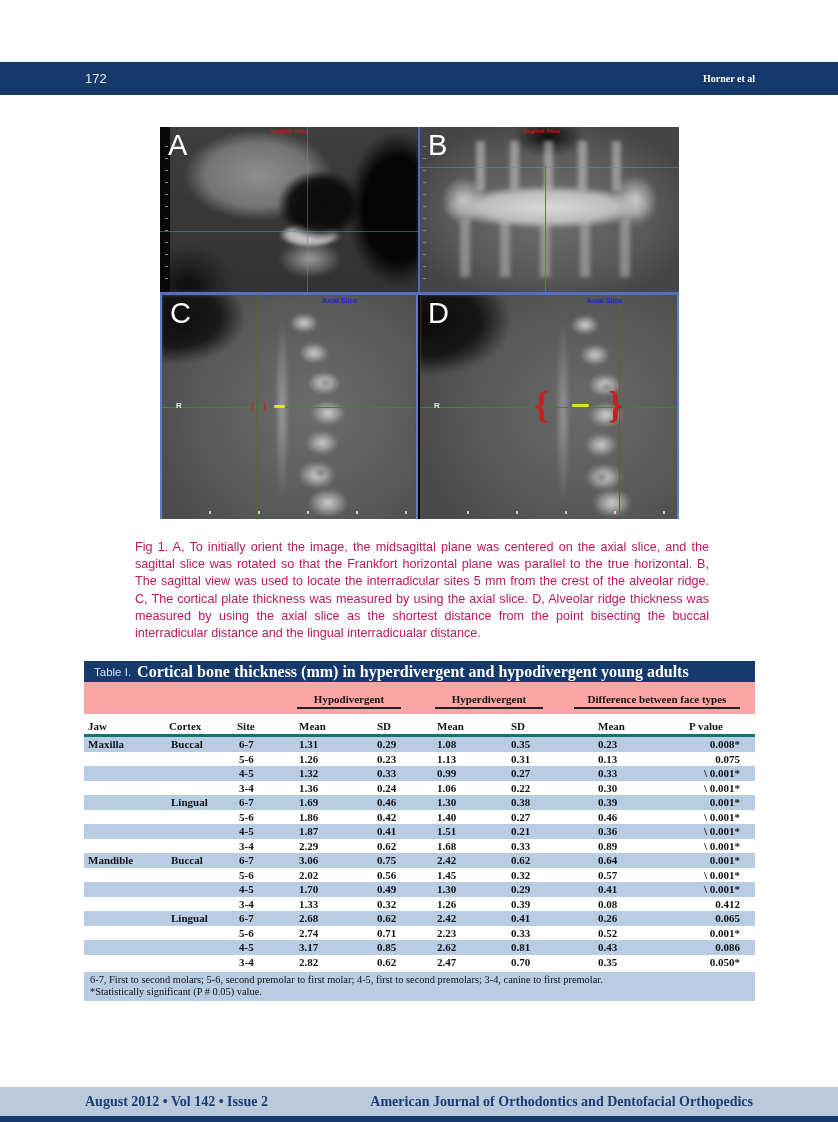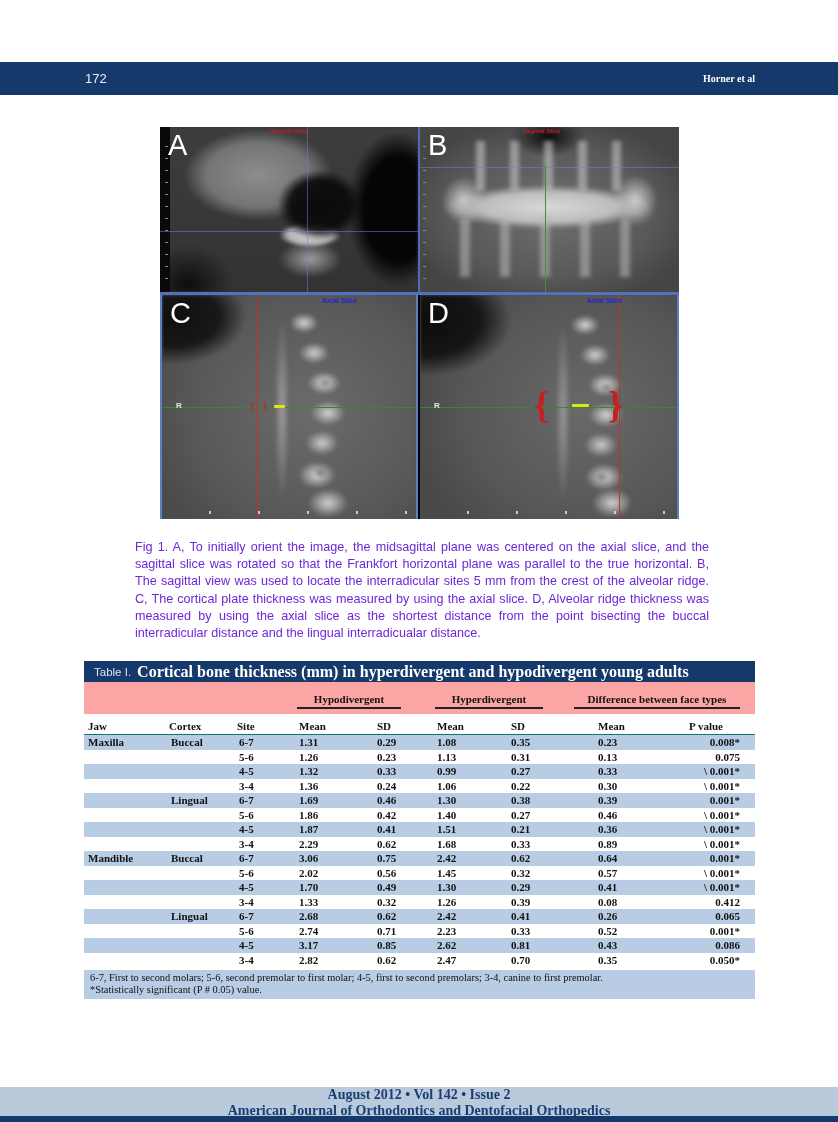--- a/index.html
+++ b/index.html
@@ -6,21 +6,21 @@
   .page{position:relative;width:838px;height:1122px;background:#fff;overflow:hidden;
         font-family:"Liberation Serif",serif;}
   
   .header-bar{position:absolute;top:62px;left:0;width:838px;height:33px;background:#16396b;
               display:flex;align-items:center;justify-content:space-between;
               padding:0 83px 0 85px;box-sizing:border-box;}
   .page-number{font-family:"Liberation Sans",sans-serif;font-size:13px;color:#e9edf3;}
   .running-head{font-family:"Liberation Serif",serif;font-weight:bold;font-size:10px;color:#fff;}
   .footer-bar{position:absolute;top:1087px;left:0;width:838px;height:29px;background:#b9cadd;
               display:flex;align-items:center;justify-content:space-between;
-              padding:0 85px;box-sizing:border-box;flex-direction:column;}
+              padding:0 85px;box-sizing:border-box;}
   .footer-bar span{font-family:"Liberation Serif",serif;font-weight:bold;font-size:14px;color:#1c3d72;}
   .bottom-strip{position:absolute;top:1116px;left:0;width:838px;height:6px;background:#16396b;}
   
   .figure{position:absolute;top:127px;left:160px;width:519px;height:392px;background:#000;}
   .panel{position:absolute;overflow:hidden;}
   .panel-a{left:0;top:0;width:258px;height:165px;background:#353535;border-right:2px solid #4f6ab8;}
   .panel-b{left:260px;top:0;width:259px;height:165px;background:#4a4a4a;}
   .row-divider{position:absolute;left:0;top:165px;width:519px;height:3px;background:#5570bd;}
   .panel-c{left:0;top:168px;width:258px;height:224px;background:#545454;
            border-left:2px solid #5e7ec2;border-right:2px solid #5e7ec2;box-sizing:border-box;}
@@ -92,21 +92,21 @@
   .r-label{position:absolute;left:14px;color:#e8e8e8;
     font-family:"Liberation Sans",sans-serif;font-size:8px;font-weight:bold;}
   .bracket-small{position:absolute;color:#cf2020;font-size:11px;font-weight:bold;
     font-family:"Liberation Serif",serif;letter-spacing:8px;}
   .brace{position:absolute;color:#c22222;font-size:38px;line-height:38px;
     font-family:"Liberation Serif",serif;font-weight:bold;}
   .measure-mark{position:absolute;background:#e3e316;height:3px;border-radius:1px;}
   
   .caption{position:absolute;top:539px;left:135px;width:574px;
     font-family:"Liberation Sans",sans-serif;font-size:12.6px;line-height:17.2px;
-    text-align:justify;color:#6d28d9;}
+    text-align:justify;color:#be185d;}
   
   .tbl{position:absolute;top:661px;left:84px;width:671px;font-family:"Liberation Serif",serif;}
   .tbl-titlebar{height:21px;background:#16396b;color:#fff;display:flex;align-items:center;
     padding-left:10px;box-sizing:border-box;white-space:nowrap;}
   .tbl-title-prefix{font-family:"Liberation Sans",sans-serif;font-size:11.5px;color:#dbe3f0;margin-right:6px;}
   .tbl-title-text{font-family:"Liberation Serif",serif;font-weight:bold;font-size:16px;color:#fff;}
   .tbl-grouphead{position:relative;height:32px;background:#fca5a5;}
   .grouphead-item{position:absolute;top:11px;text-align:center;font-weight:bold;font-size:11px;
     color:#111;border-bottom:2px solid #222;padding-bottom:2px;white-space:nowrap;}
   .gh-hypo{left:213px;width:104px;}
@@ -115,21 +115,21 @@
   table.tbl-main{border-collapse:collapse;width:671px;table-layout:fixed;}
   table.tbl-main th{font-weight:bold;font-size:11px;color:#111;text-align:left;
     height:18px;padding:0 0 2px 2px;vertical-align:bottom;}
   table.tbl-main th:first-child{padding-left:4px;}
   table.tbl-main th:last-child{text-align:right;padding-right:32px;}
   table.tbl-main td{font-weight:bold;font-size:11px;color:#111;height:14.5px;
     padding:0 0 0 2px;white-space:nowrap;overflow:hidden;}
   table.tbl-main td:first-child,table.tbl-main td:nth-child(2),table.tbl-main td:nth-child(3){padding-left:4px;}
   table.tbl-main td:last-child{text-align:right;padding-right:15px;}
   table.tbl-main tr.shaded td{background:#b8cce4;}
-  table.tbl-main tbody tr:first-child td{border-top:1px solid #0f766e;}
+  table.tbl-main tbody tr:first-child td{border-top:3px solid #0f766e;}
   .tbl-foot{margin-top:3px;background:#b8cce4;padding:2px 6px 3px 6px;
     font-size:10.4px;line-height:12px;color:#111;}
   .tbl-foot div{white-space:nowrap;}
 </style>
 </head>
 <body>
 
 <div class="page">
 
   <div class="header-bar">

